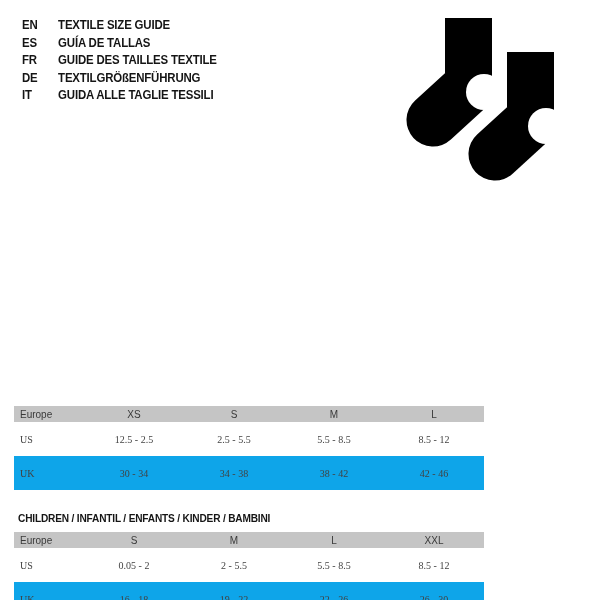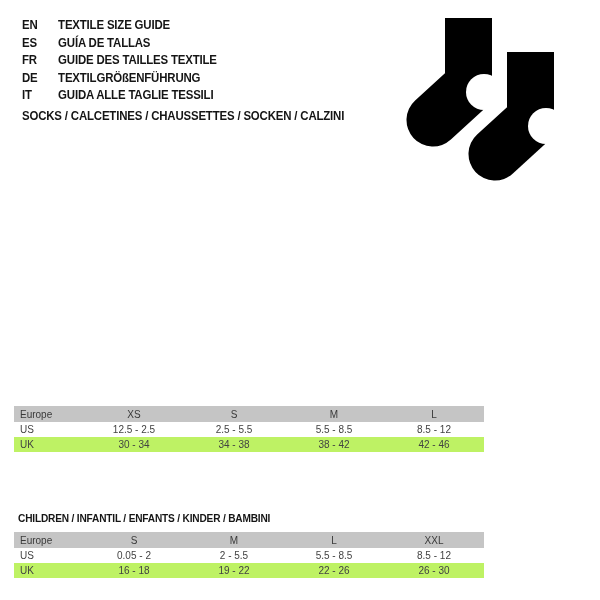--- a/index.html
+++ b/index.html
@@ -54,23 +54,23 @@
     width: 470px; border-collapse: separate; border-spacing: 0;
     table-layout: fixed;
     font-size: 10px; color: #424242;
   }
   table.grid col.c0 { width: 70px; }
   table.grid th, table.grid td {
     font-weight: 400; text-align: center; vertical-align: middle;
     padding: 0;
   }
   table.grid thead th { background: #c5c5c5; height: 16px; color: #3a3a3a; }
-  table.grid tbody td { height: 15px; }
+  table.grid tbody td { height: 34px; font-family: Liberation Serif, serif; }
   table.grid .first { text-align: left; padding-left: 6px; }
-  table.grid tr.row-alt td { background: #bef264; margin-left: 10px; }
+  table.grid tr.row-alt td { background: #0ea5e9; margin-left: 10px; }
 </style>
 </head>
 <body>
 
 <div class="canvas">
 
   <div class="lang-block">
     <div class="lang-row">
       <span class="lang-code">EN</span>
       <span class="lang-label">TEXTILE SIZE GUIDE</span>
@@ -86,23 +86,20 @@
     <div class="lang-row">
       <span class="lang-code">DE</span>
       <span class="lang-label">TEXTILGRÖßENFÜHRUNG</span>
     </div>
     <div class="lang-row">
       <span class="lang-code">IT</span>
       <span class="lang-label">GUIDA ALLE TAGLIE TESSILI</span>
     </div>
   </div>
 
-  <div class="category-line">
-    <span class="condensed">SOCKS / CALCETINES / CHAUSSETTES / SOCKEN / CALZINI</span>
-  </div>
 
   <svg class="socks-icon" width="200" height="185" viewBox="0 0 200 185" aria-hidden="true">
 
     <g fill="#000000">
       <rect x="45" y="13" width="47" height="51"></rect>
       <polygon points="45,63 92,63 92,84 45,68"></polygon>
       <line x1="68" y1="83" x2="33" y2="115" stroke="#000000" stroke-width="53" stroke-linecap="round"></line>
     </g>
     <circle cx="84" cy="87" r="18" fill="#ffffff"></circle>
 

